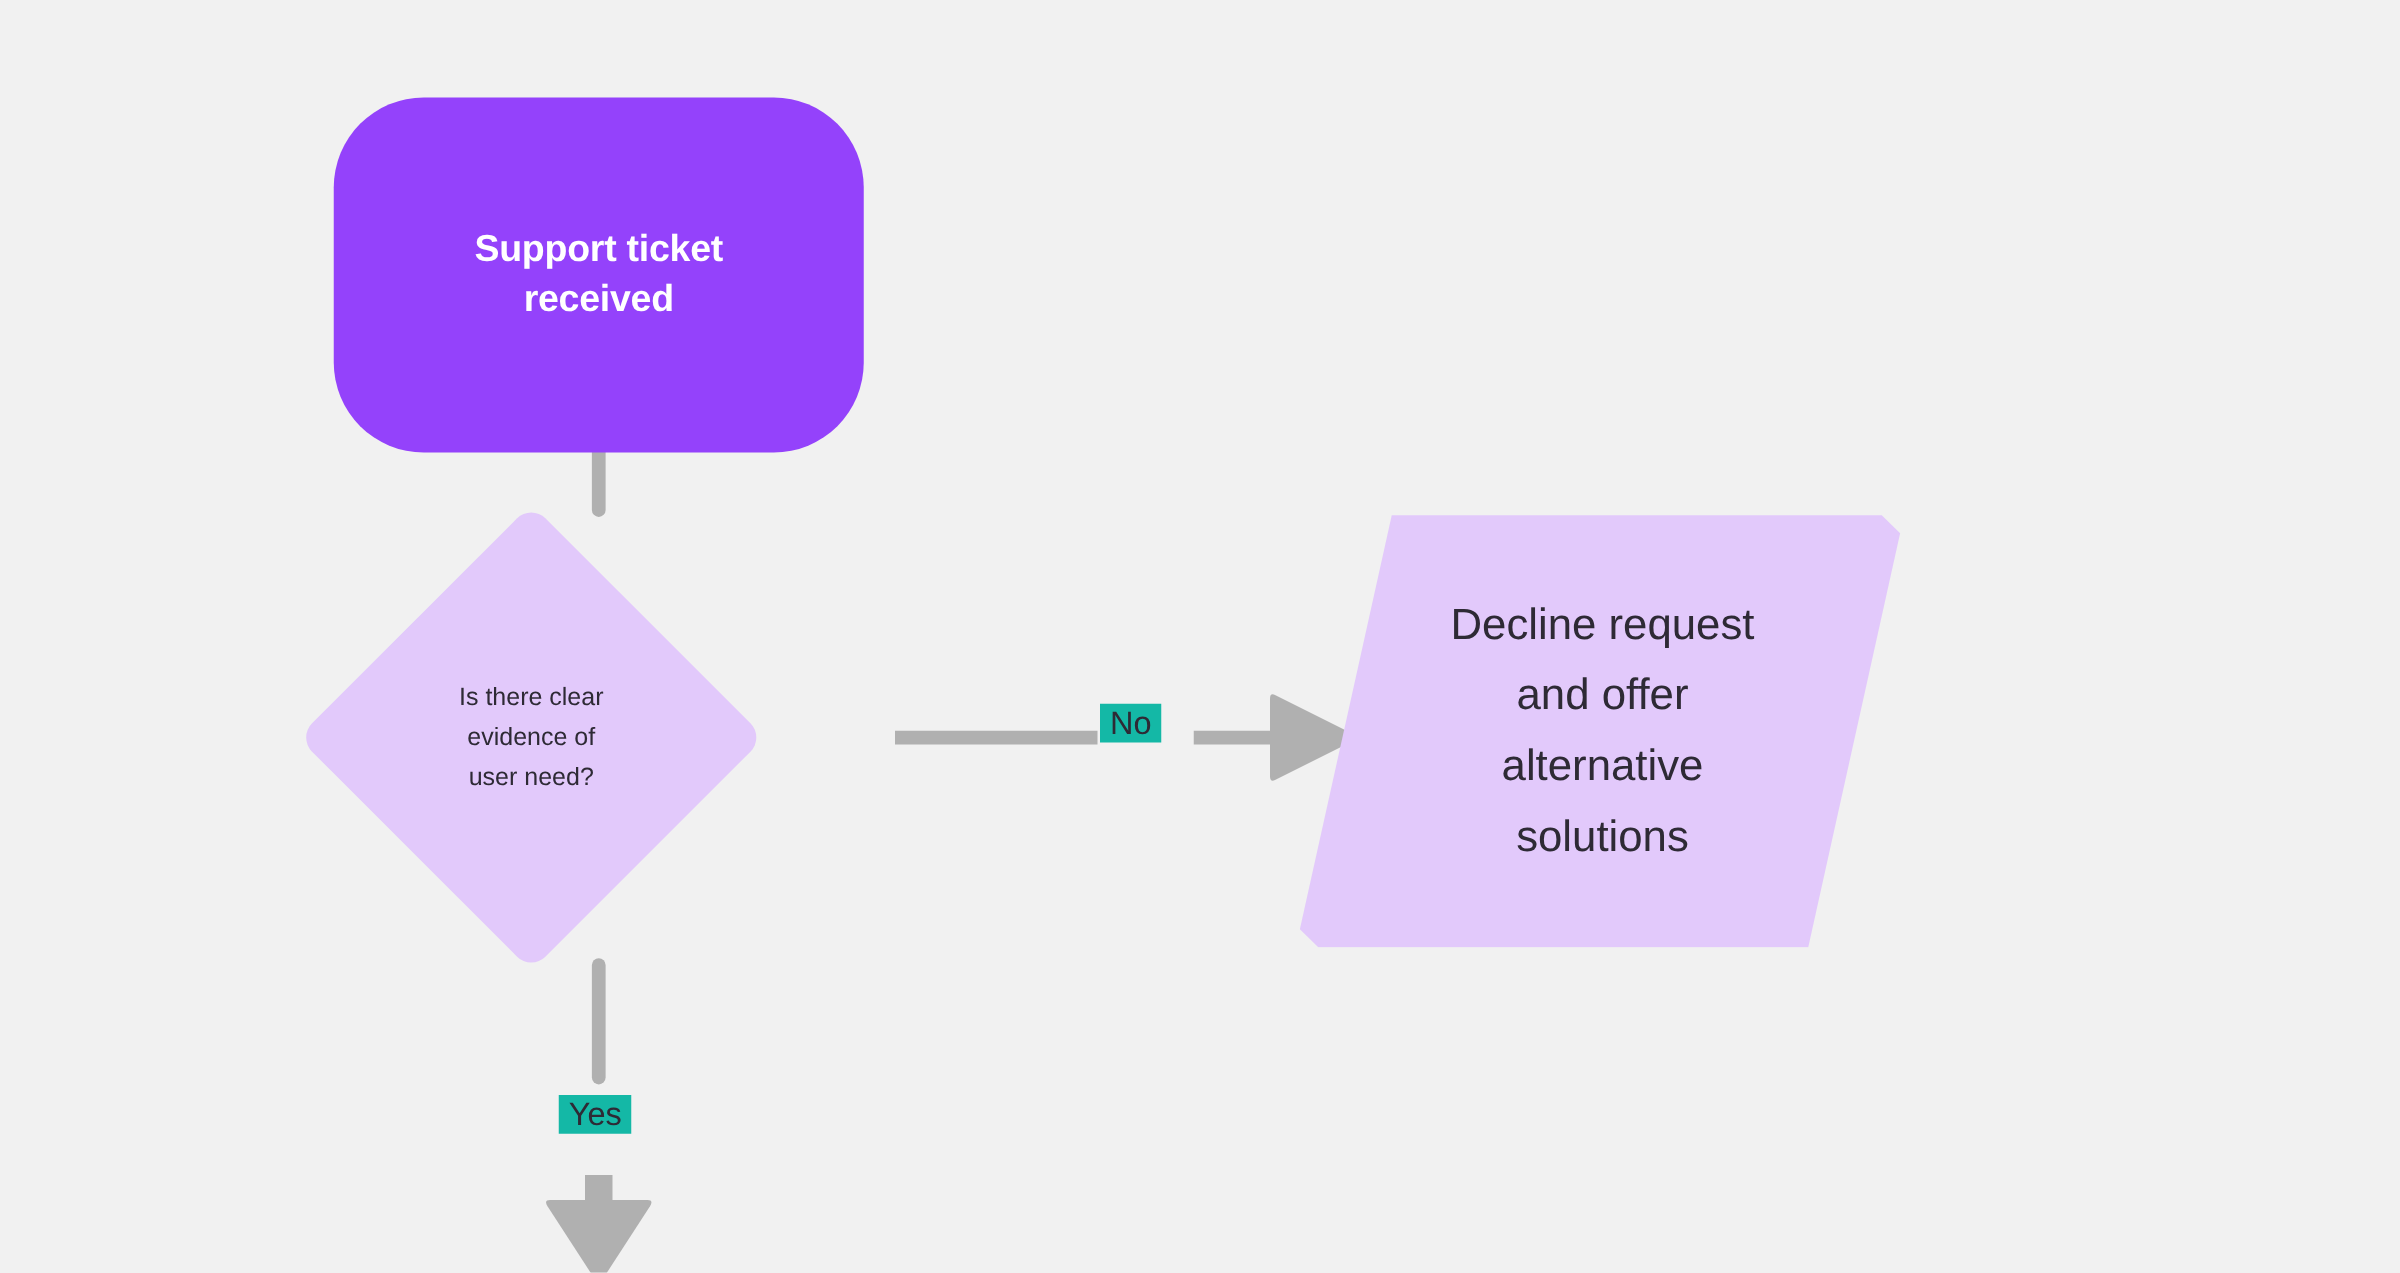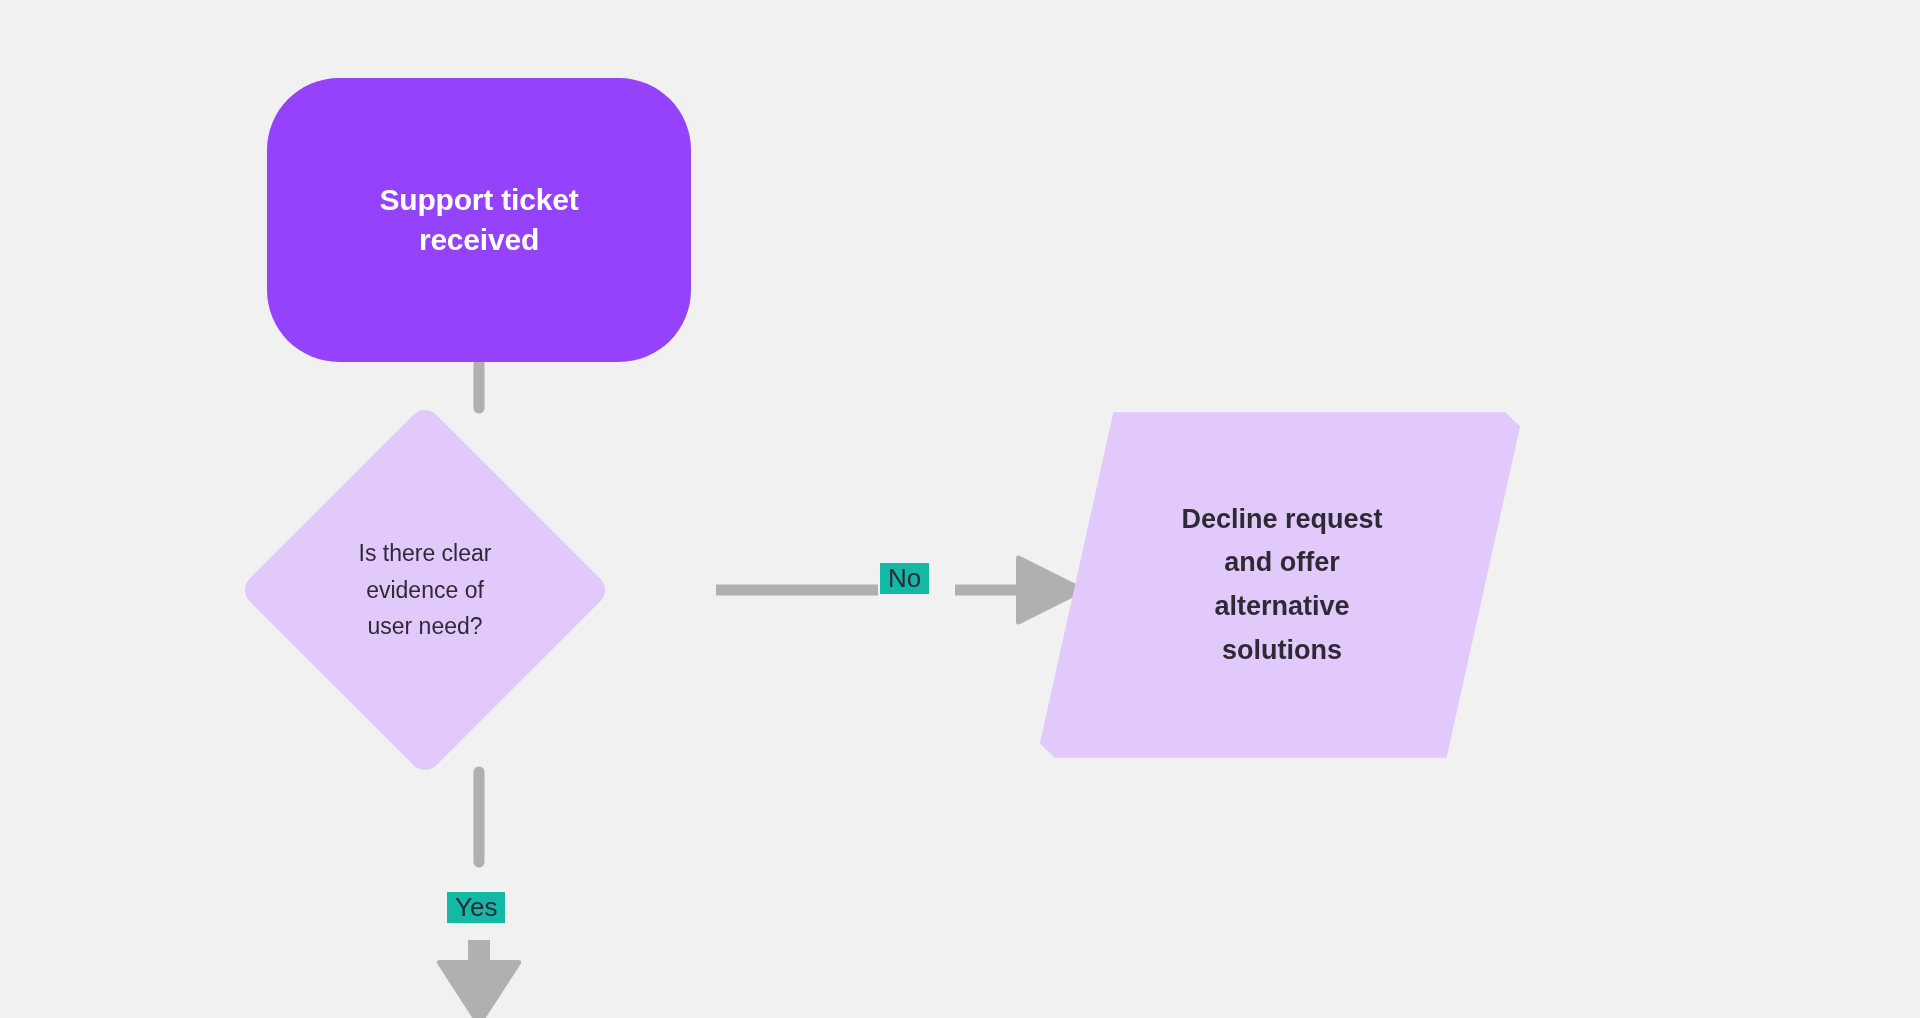--- a/index.html
+++ b/index.html
@@ -78,21 +78,21 @@
     width: 264px;
     height: 264px;
     background: #e2c9fb;
     border-radius: 16px;
     transform: rotate(45deg);
   }
   #node-decision .node-label {
     position: relative;
     z-index: 2;
     color: #2e2a35;
-    font-size: 23px;
+    font-size: 20px;
     font-weight: 400;
     width: 260px;
     line-height: 1.6;
   }
 
   
   #node-decline {
     left: 1035px;
     top: 405px;
     width: 490px;
@@ -105,22 +105,22 @@
     clip-path: polygon(
       16% 2%, 96% 2%, 99% 6%,
       84% 98%, 4% 98%, 1% 94%
     );
     border-radius: 4px;
   }
   #node-decline .node-label {
     position: relative;
     z-index: 2;
     color: #2e2a35;
-    font-size: 27px;
-    font-weight: 700;
+    font-size: 35px;
+    font-weight: 400;
     width: 268px;
     line-height: 1.62;
     margin-left: 4px;
   }
 
   
   .edge-label {
     position: absolute;
     color: #2e2a35;
     font-size: 26px;
@@ -129,21 +129,20 @@
     padding: 0 8px;
     white-space: nowrap;
   }
   #edge-label-no {
     left: 880px;
     top: 563px;
   }
   #edge-label-yes {
     left: 447px;
     top: 876px;
-    margin-top: 16px;
   }
 </style>
 </head>
 <body>
 
 <div id="canvas">
 
   <svg class="layer-svg" viewBox="0 0 1920 1018" width="1920" height="1018" xmlns="http://www.w3.org/2000/svg">
 
     <line x1="479" y1="362" x2="479" y2="408" stroke="#b0b0b0" stroke-width="11" stroke-linecap="round"></line>

